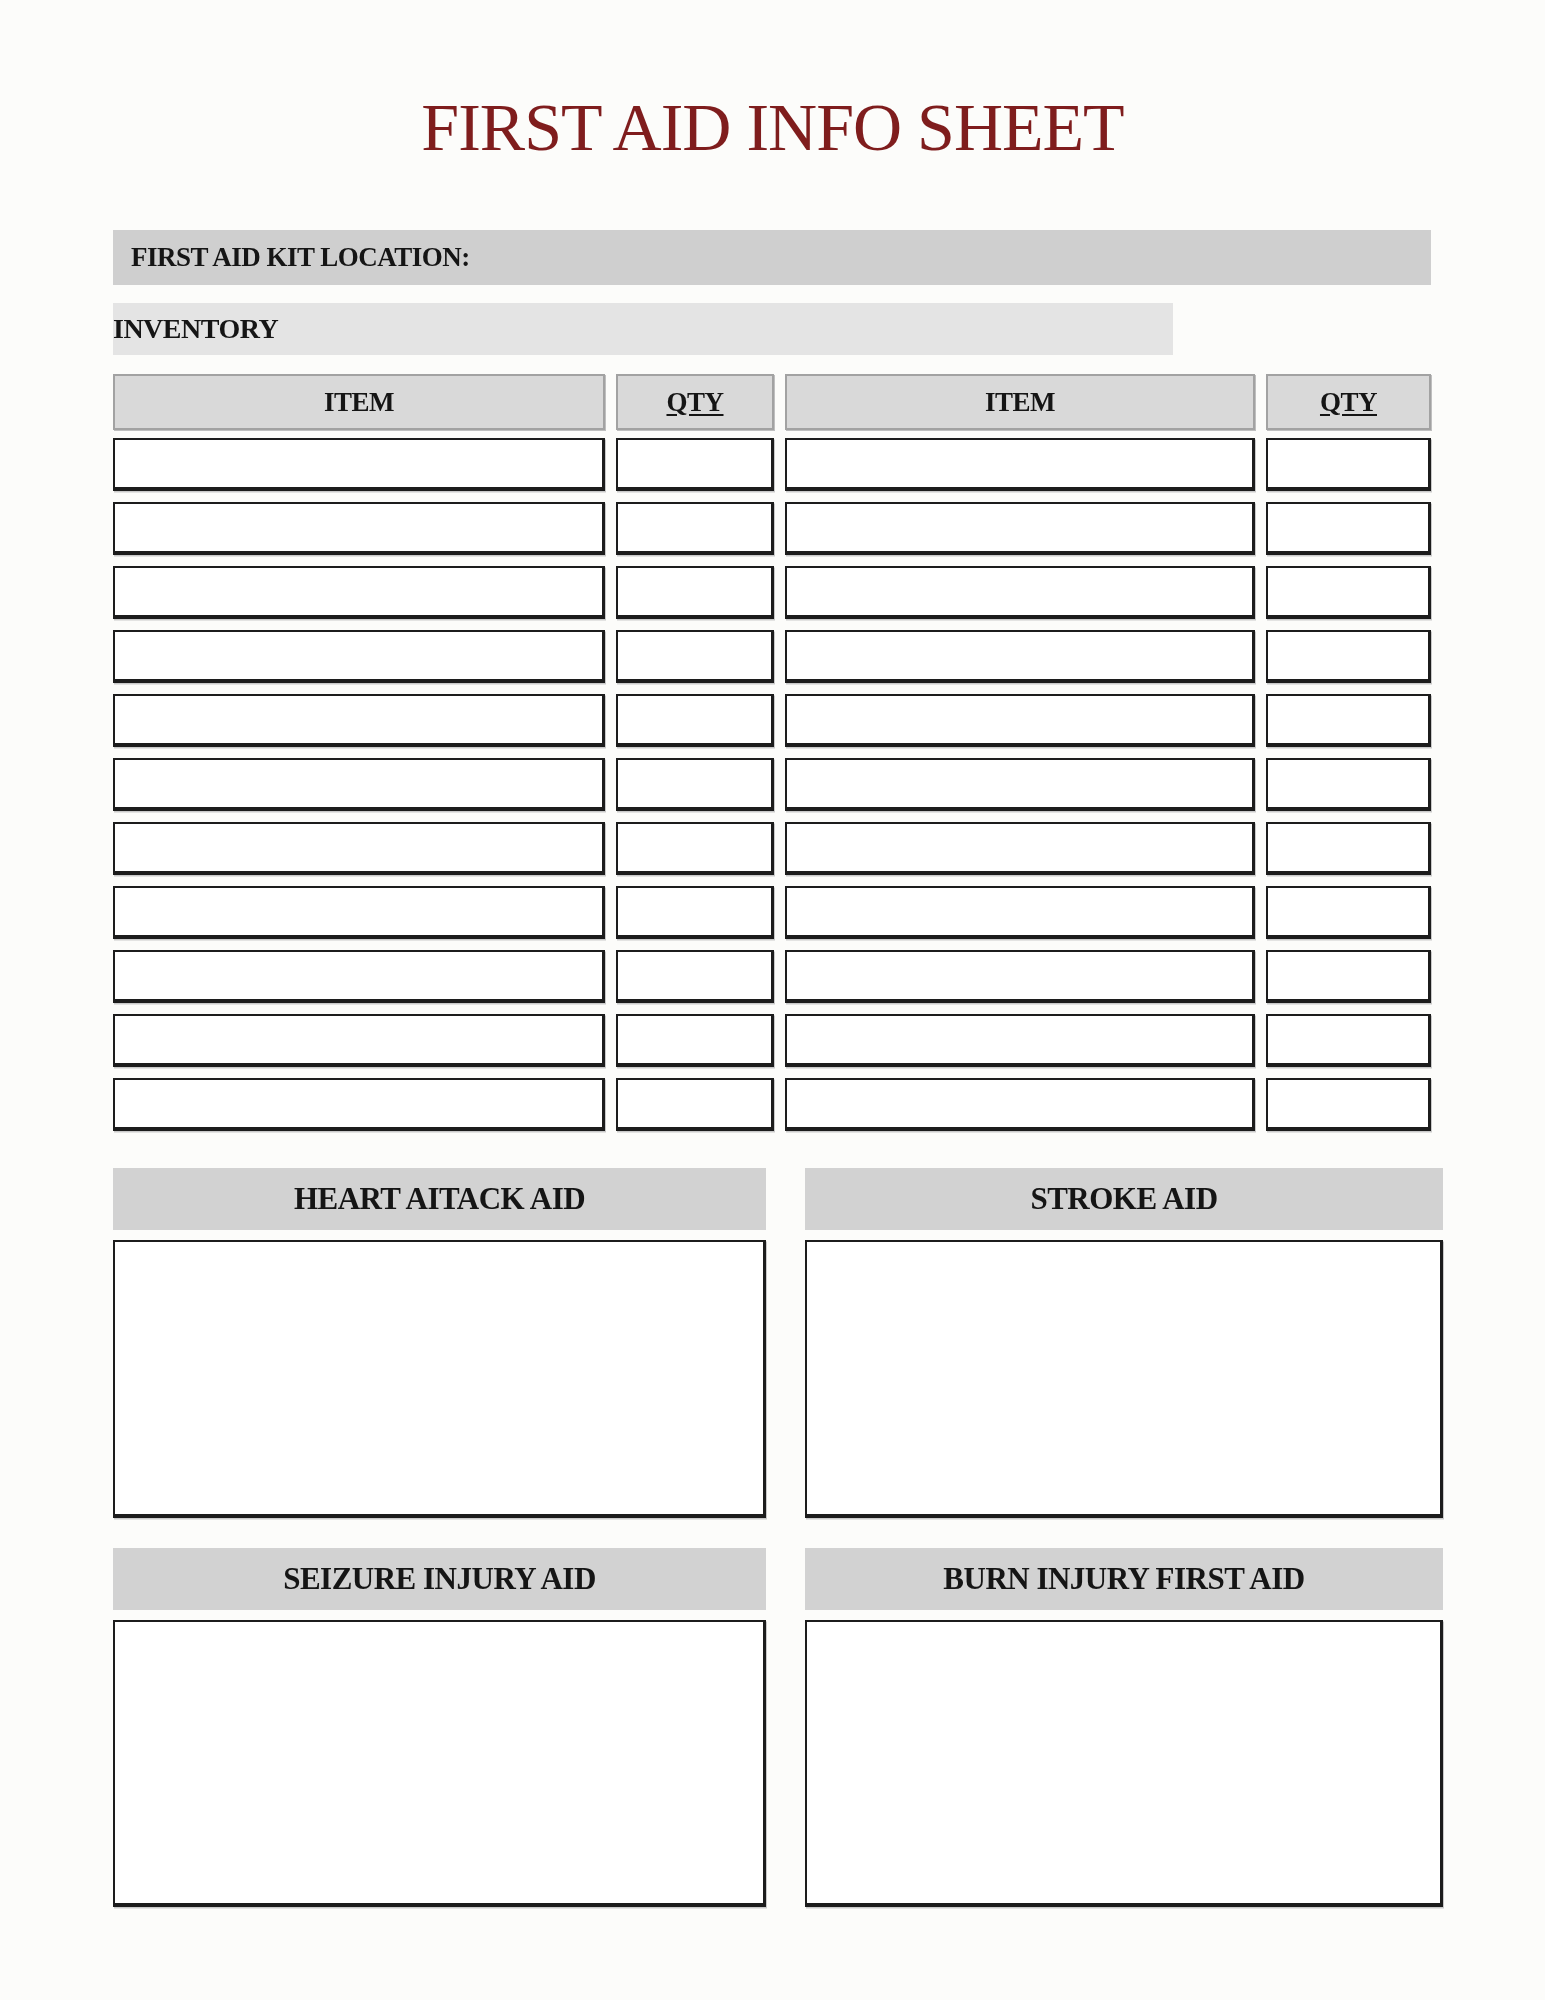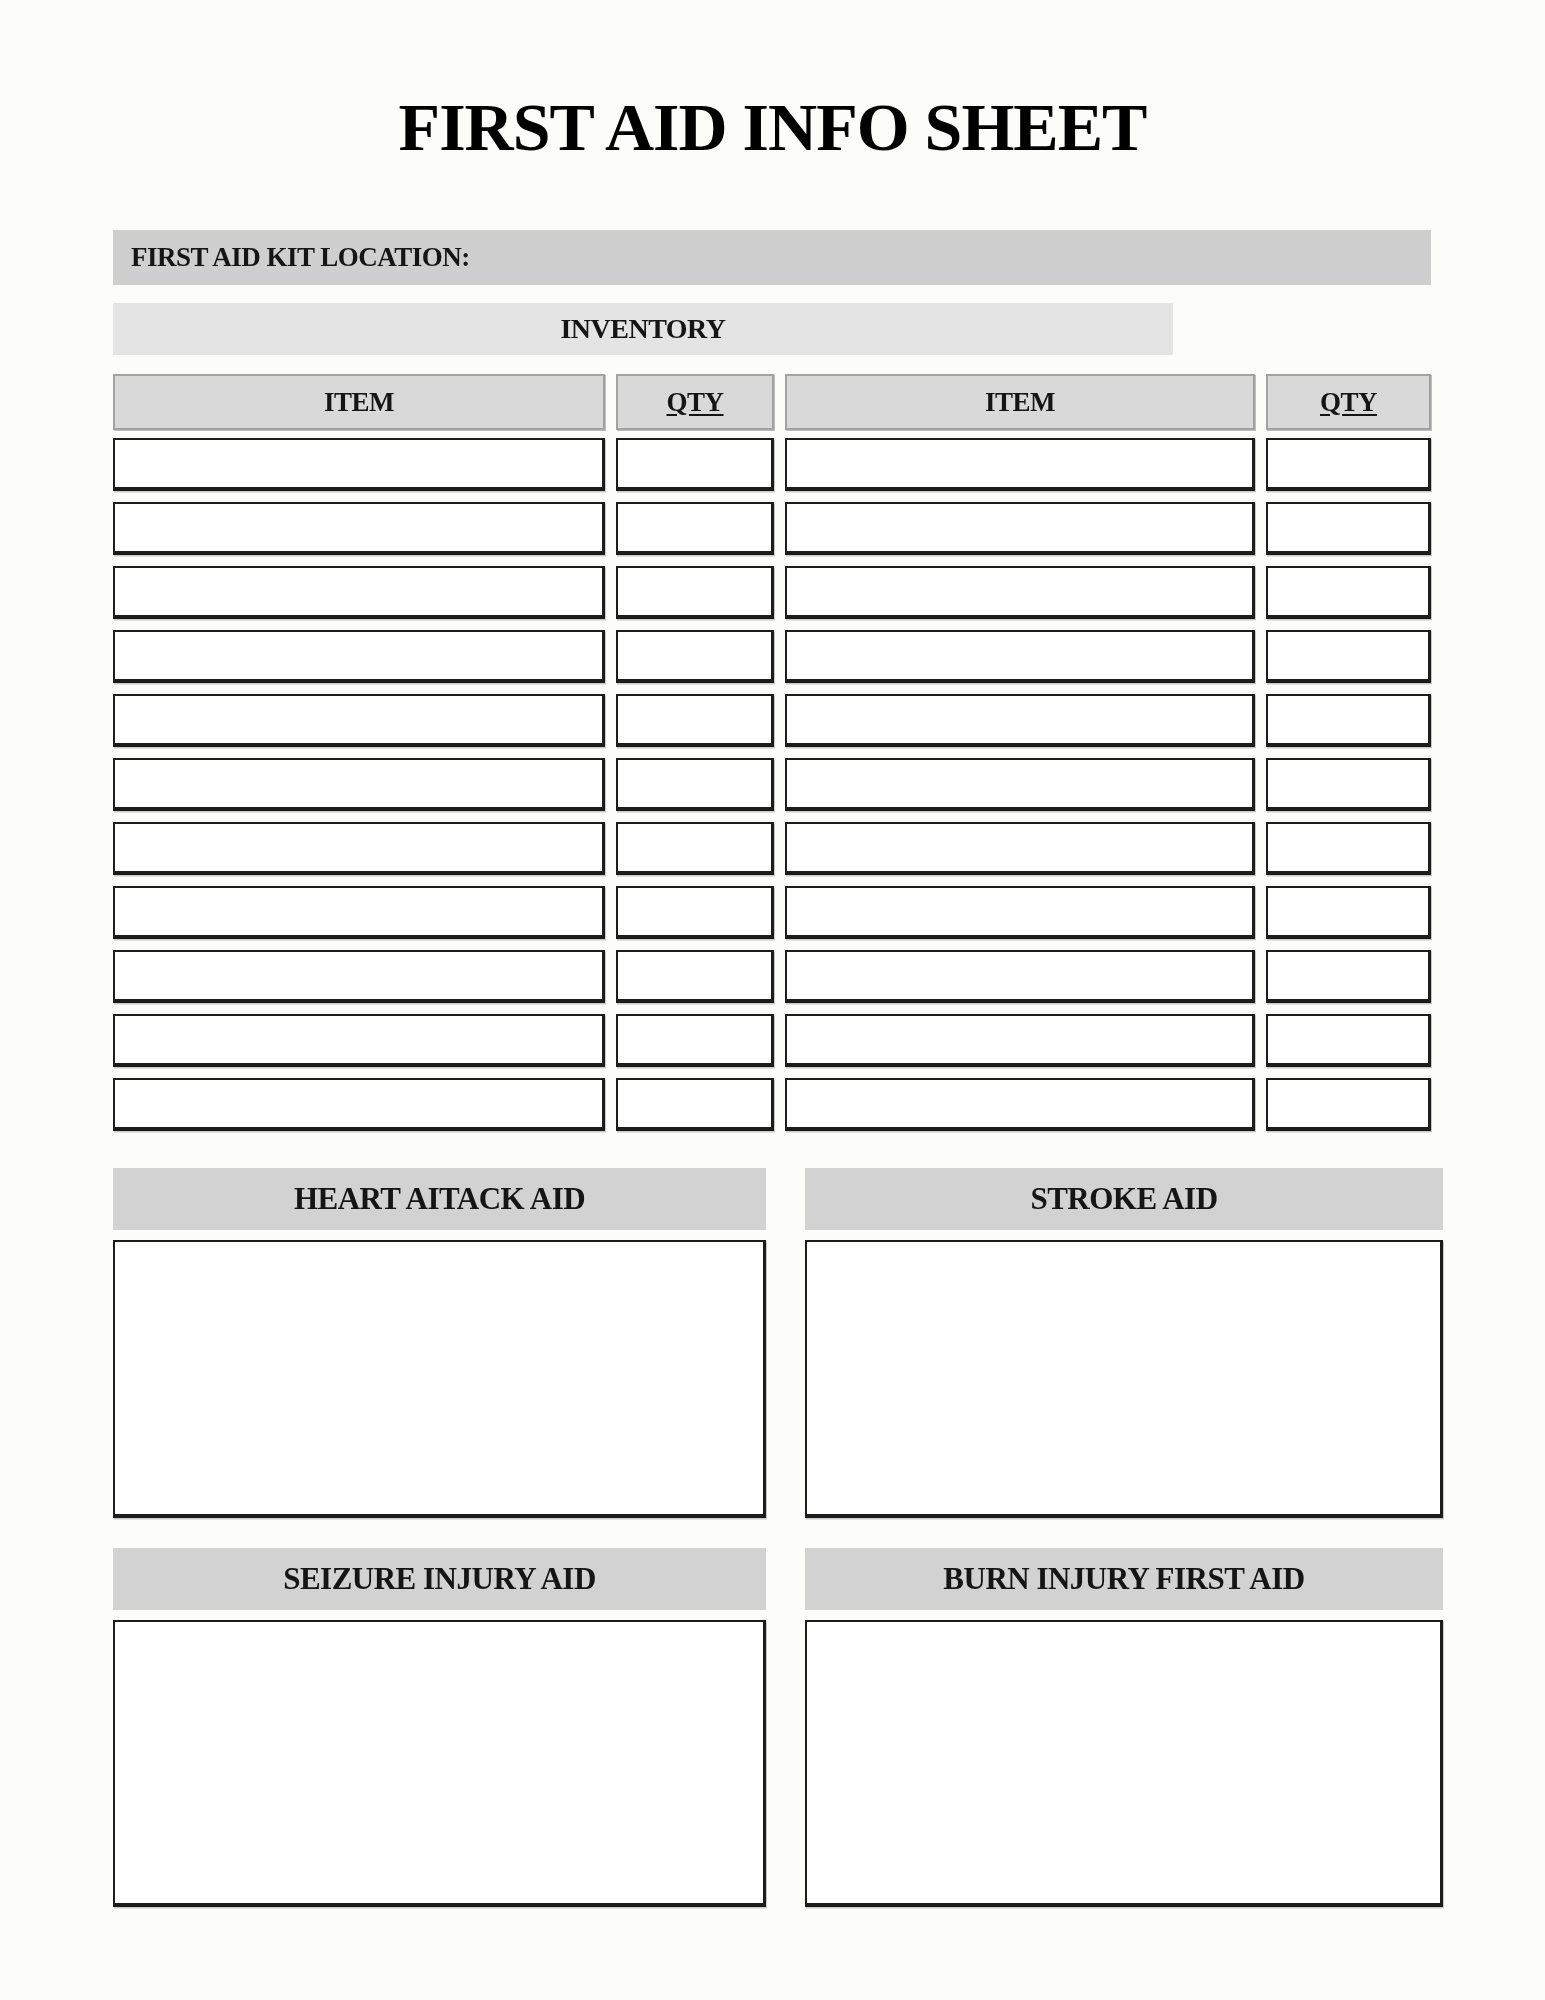--- a/index.html
+++ b/index.html
@@ -22,43 +22,43 @@
   .sheet{
     position:relative;
     width:1545px;height:2000px;
     background:var(--page-bg);
     overflow:hidden;
   }
   .title{
     position:absolute;top:90px;left:0;width:100%;
     margin:0;
     text-align:center;
-    font-size:68px;font-weight:bold;
+    font-size:68px;font-weight:normal;
     letter-spacing:-1px;
     line-height:1.1;
-    color:#000000;
+    color:#7f1d1d;
   }
   .location-bar{
     position:absolute;top:230px;left:113px;width:1318px;height:55px;
     background:var(--location-bar);
     display:flex;align-items:center;
     padding-left:18px;
   }
   .location-label{
     font-size:27px;font-weight:bold;letter-spacing:-0.5px;
   }
   .location-value{
     flex:1;height:100%;
     font-size:27px;
     margin-left:12px;
   }
   .inventory-bar{
     position:absolute;top:303px;left:113px;width:1060px;height:52px;
     background:var(--inventory-bar);
-    display:flex;align-items:center;justify-content:center;
+    display:flex;align-items:center;justify-content:flex-start;
     font-size:28px;font-weight:bold;letter-spacing:-0.5px;
   }
   .inv-grid{
     display:grid;
     grid-template-columns:492px 158px 470px 165px;
     column-gap:11px;
   }
   .inv-header{
     position:absolute;top:374px;left:113px;width:1318px;height:56px;
   }

